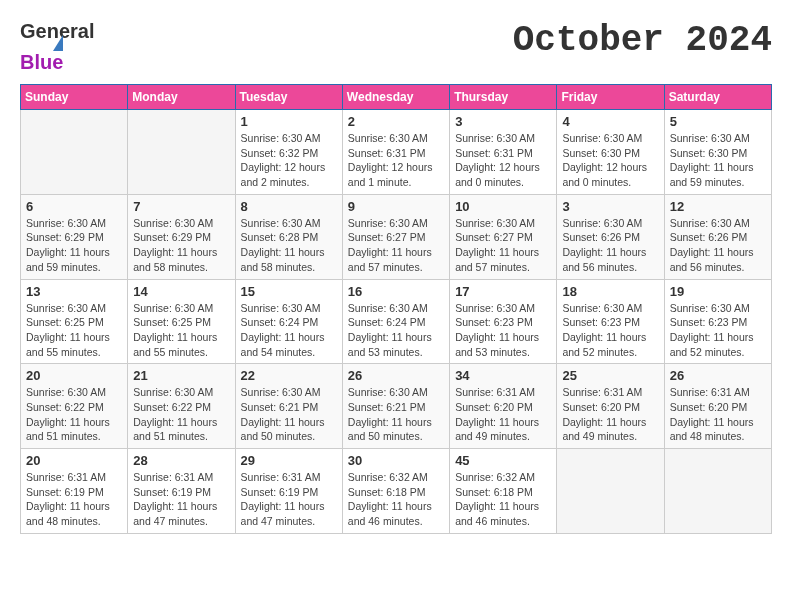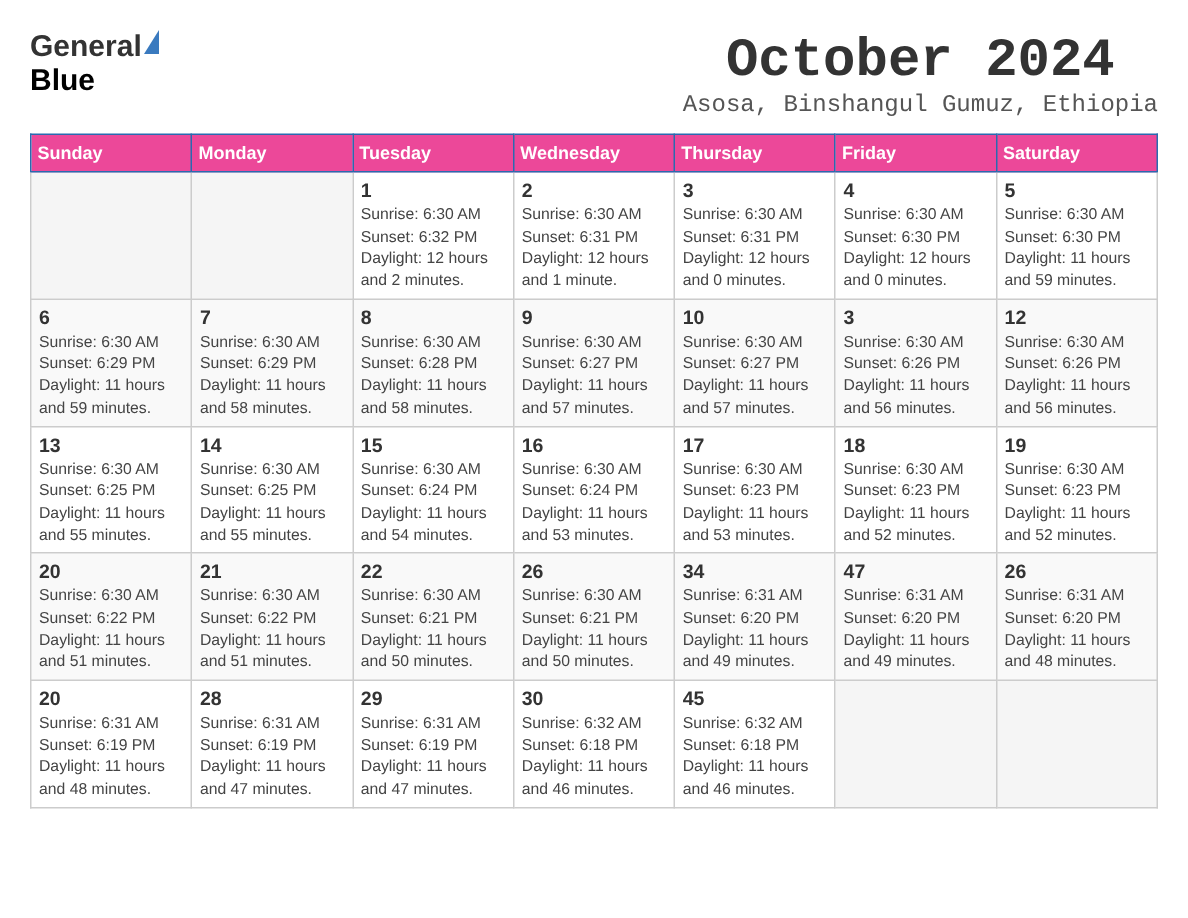--- a/index.html
+++ b/index.html
@@ -69,30 +69,31 @@
       line-height: 1.4;
     }
     .logo-wrapper {
       display: flex;
       flex-direction: column;
       align-items: flex-start;
     }
     .logo-name {
       display: flex;
       align-items: center;
+      flex-direction: column;
     }
     .logo-general {
       font-size: 20px;
       font-weight: bold;
       color: #333;
     }
     .logo-blue {
       font-size: 20px;
       font-weight: bold;
-      color: #000000;
+      color: #a21caf;
     }
     .logo-triangle {
       display: inline-block;
       margin-left: 2px;
       margin-top: -8px;
       width: 0;
       height: 0;
       border-left: 10px solid transparent;
       border-bottom: 16px solid #3a7abf;
     }
@@ -105,21 +106,20 @@
     <div class="logo-name">
       <span class="logo-general">General</span>
       <div class="logo-triangle"></div>
     </div>
     <div>
       <span class="logo-blue">Blue</span>
     </div>
   </div>
   <div class="title-block">
     <div class="month-title">October 2024</div>
-    <div class="subtitle">Asosa, Binshangul Gumuz, Ethiopia</div>
   </div>
 </div>
 
 <table class="calendar">
   <thead>
     <tr id="header-row">
     <th>Sunday</th>
         <th>Monday</th>
         <th>Tuesday</th>
         <th>Wednesday</th>
@@ -228,21 +228,21 @@
         </td>
         <td>
           <span class="day-number">26</span>
           <div class="day-info">Sunrise: 6:30 AM<br>Sunset: 6:21 PM<br>Daylight: 11 hours and 50 minutes.</div>
         </td>
         <td>
           <span class="day-number">34</span>
           <div class="day-info">Sunrise: 6:31 AM<br>Sunset: 6:20 PM<br>Daylight: 11 hours and 49 minutes.</div>
         </td>
         <td>
-          <span class="day-number">47</span>
+          <span class="day-number">25</span>
           <div class="day-info">Sunrise: 6:31 AM<br>Sunset: 6:20 PM<br>Daylight: 11 hours and 49 minutes.</div>
         </td>
         <td>
           <span class="day-number">26</span>
           <div class="day-info">Sunrise: 6:31 AM<br>Sunset: 6:20 PM<br>Daylight: 11 hours and 48 minutes.</div>
         </td>
       </tr>
       <tr>
         <td>
           <span class="day-number">20</span>

